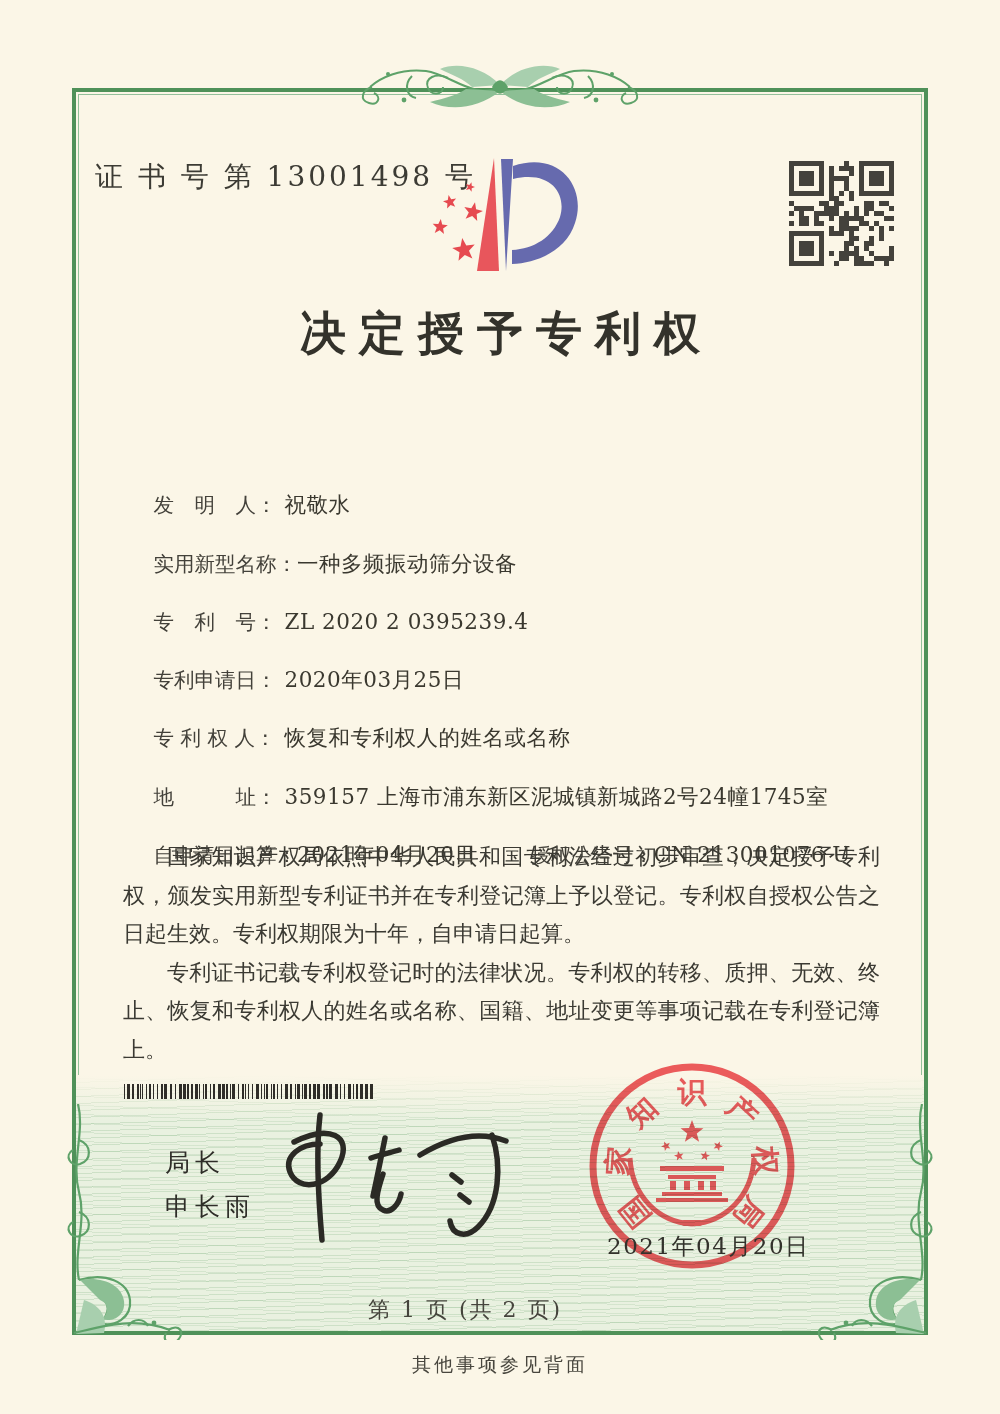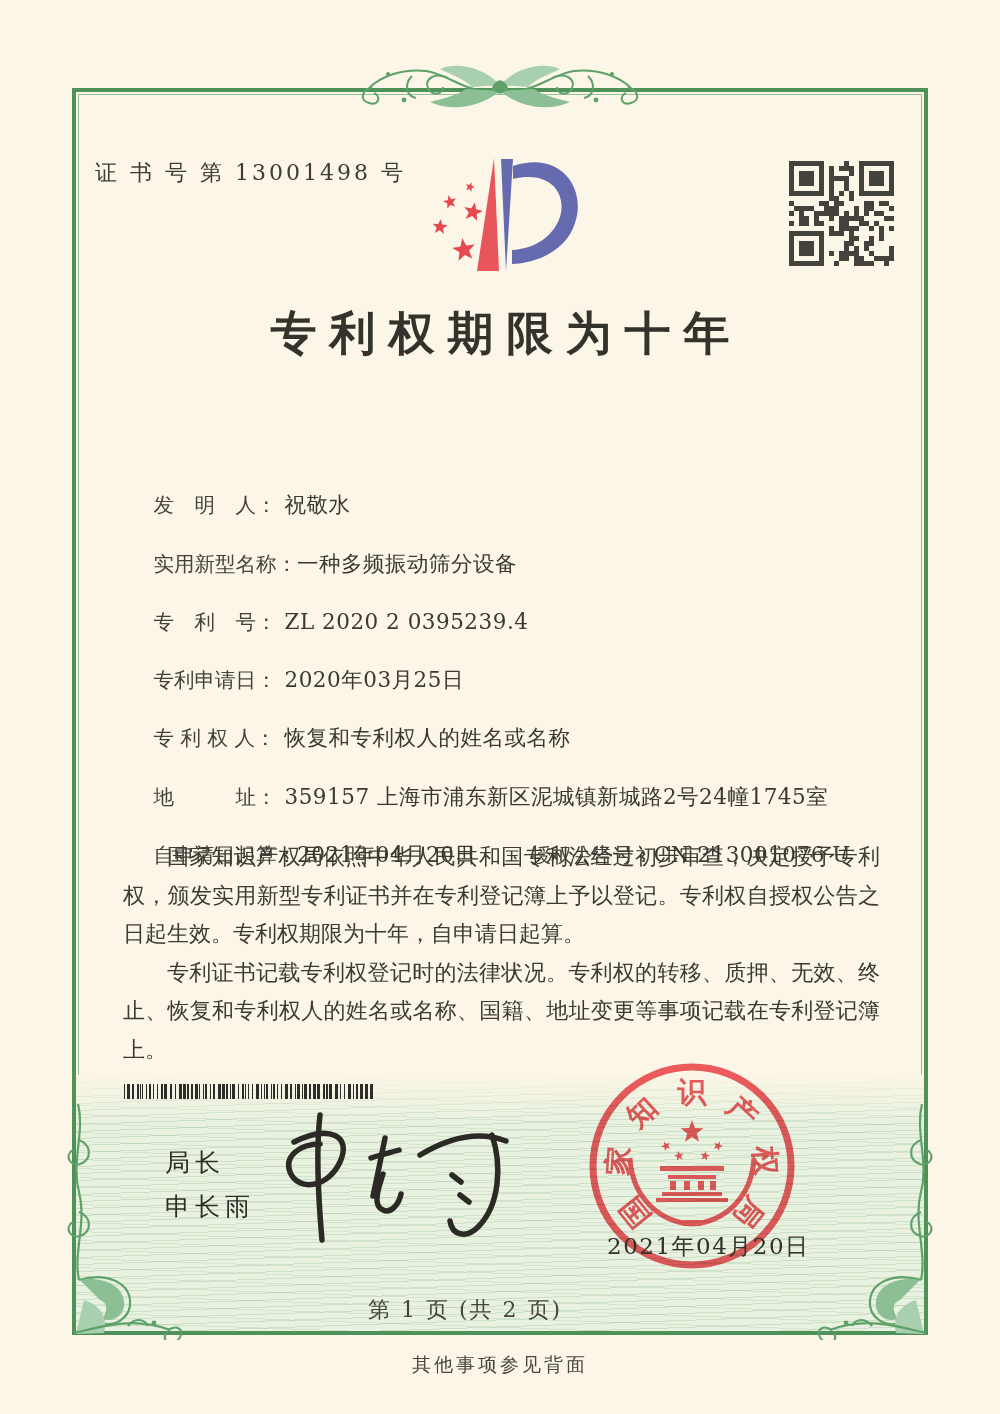--- a/index.html
+++ b/index.html
@@ -11,21 +11,21 @@
          border:4px solid #4f9159;}
   .frame-inner{position:absolute;left:2px;top:2px;right:2px;bottom:2px;
          border:1px solid #93c09a;}
   
   .green-band{position:absolute;left:0;right:0;bottom:0;height:256px;
          background-color:#e9f1e0;
          background-image:repeating-linear-gradient(178deg,rgba(140,185,140,.30) 0 1px,rgba(0,0,0,0) 1px 7px),
                           repeating-linear-gradient(2deg,rgba(140,185,140,.22) 0 1px,rgba(0,0,0,0) 1px 9px);}
   .green-band:before{content:"";position:absolute;left:0;right:0;top:0;height:46px;
          background:linear-gradient(#fbf6e7,rgba(251,246,231,0));}
-  .cert-no{position:absolute;left:95px;top:158px;font-size:22px;letter-spacing:3px;color:#3c3b34;}
+  .cert-no{position:absolute;left:95px;top:158px;font-size:28px;letter-spacing:3px;color:#3c3b34;}
   .logo{position:absolute;left:420px;top:148px;}
   .qr{position:absolute;left:789px;top:161px;}
   .title{position:absolute;left:0;top:303px;width:100%;text-align:center;
          font-size:46px;font-weight:bold;letter-spacing:13px;color:#33322b;
          text-indent:13px;}
   .fields{position:absolute;left:123px;top:418px;width:780px;}
   .row{position:relative;height:58.3px;line-height:58.3px;white-space:pre;}
   .flabel{display:inline-block;min-width:131px;font-size:20.5px;color:#43413a;vertical-align:top;}
   .fvalue{font-size:21.5px;color:#3a382f;letter-spacing:.5px;}
   .gazette{position:absolute;left:367px;top:0;}
@@ -333,21 +333,21 @@
       <rect x="25" y="100" width="5" height="5" fill="#44423c"></rect>
       <rect x="30" y="100" width="5" height="5" fill="#44423c"></rect>
       <rect x="45" y="100" width="5" height="5" fill="#44423c"></rect>
       <rect x="65" y="100" width="5" height="5" fill="#44423c"></rect>
       <rect x="70" y="100" width="5" height="5" fill="#44423c"></rect>
       <rect x="75" y="100" width="5" height="5" fill="#44423c"></rect>
       <rect x="80" y="100" width="5" height="5" fill="#44423c"></rect>
       <rect x="95" y="100" width="5" height="5" fill="#44423c"></rect>
     </svg>
 
-  <div class="title">专利权期限为十年</div>
+  <div class="title">决定授予专利权</div>
 
   <div class="fields">
     <div class="row">
       <span class="flabel">发　明　人：</span><span class="fvalue">祝敬水</span>
     </div>
     <div class="row">
       <span class="flabel">实用新型名称：</span><span class="fvalue">一种多频振动筛分设备</span>
     </div>
     <div class="row">
       <span class="flabel">专　利　号：</span><span class="fvalue">ZL 2020 2 0395239.4</span>

